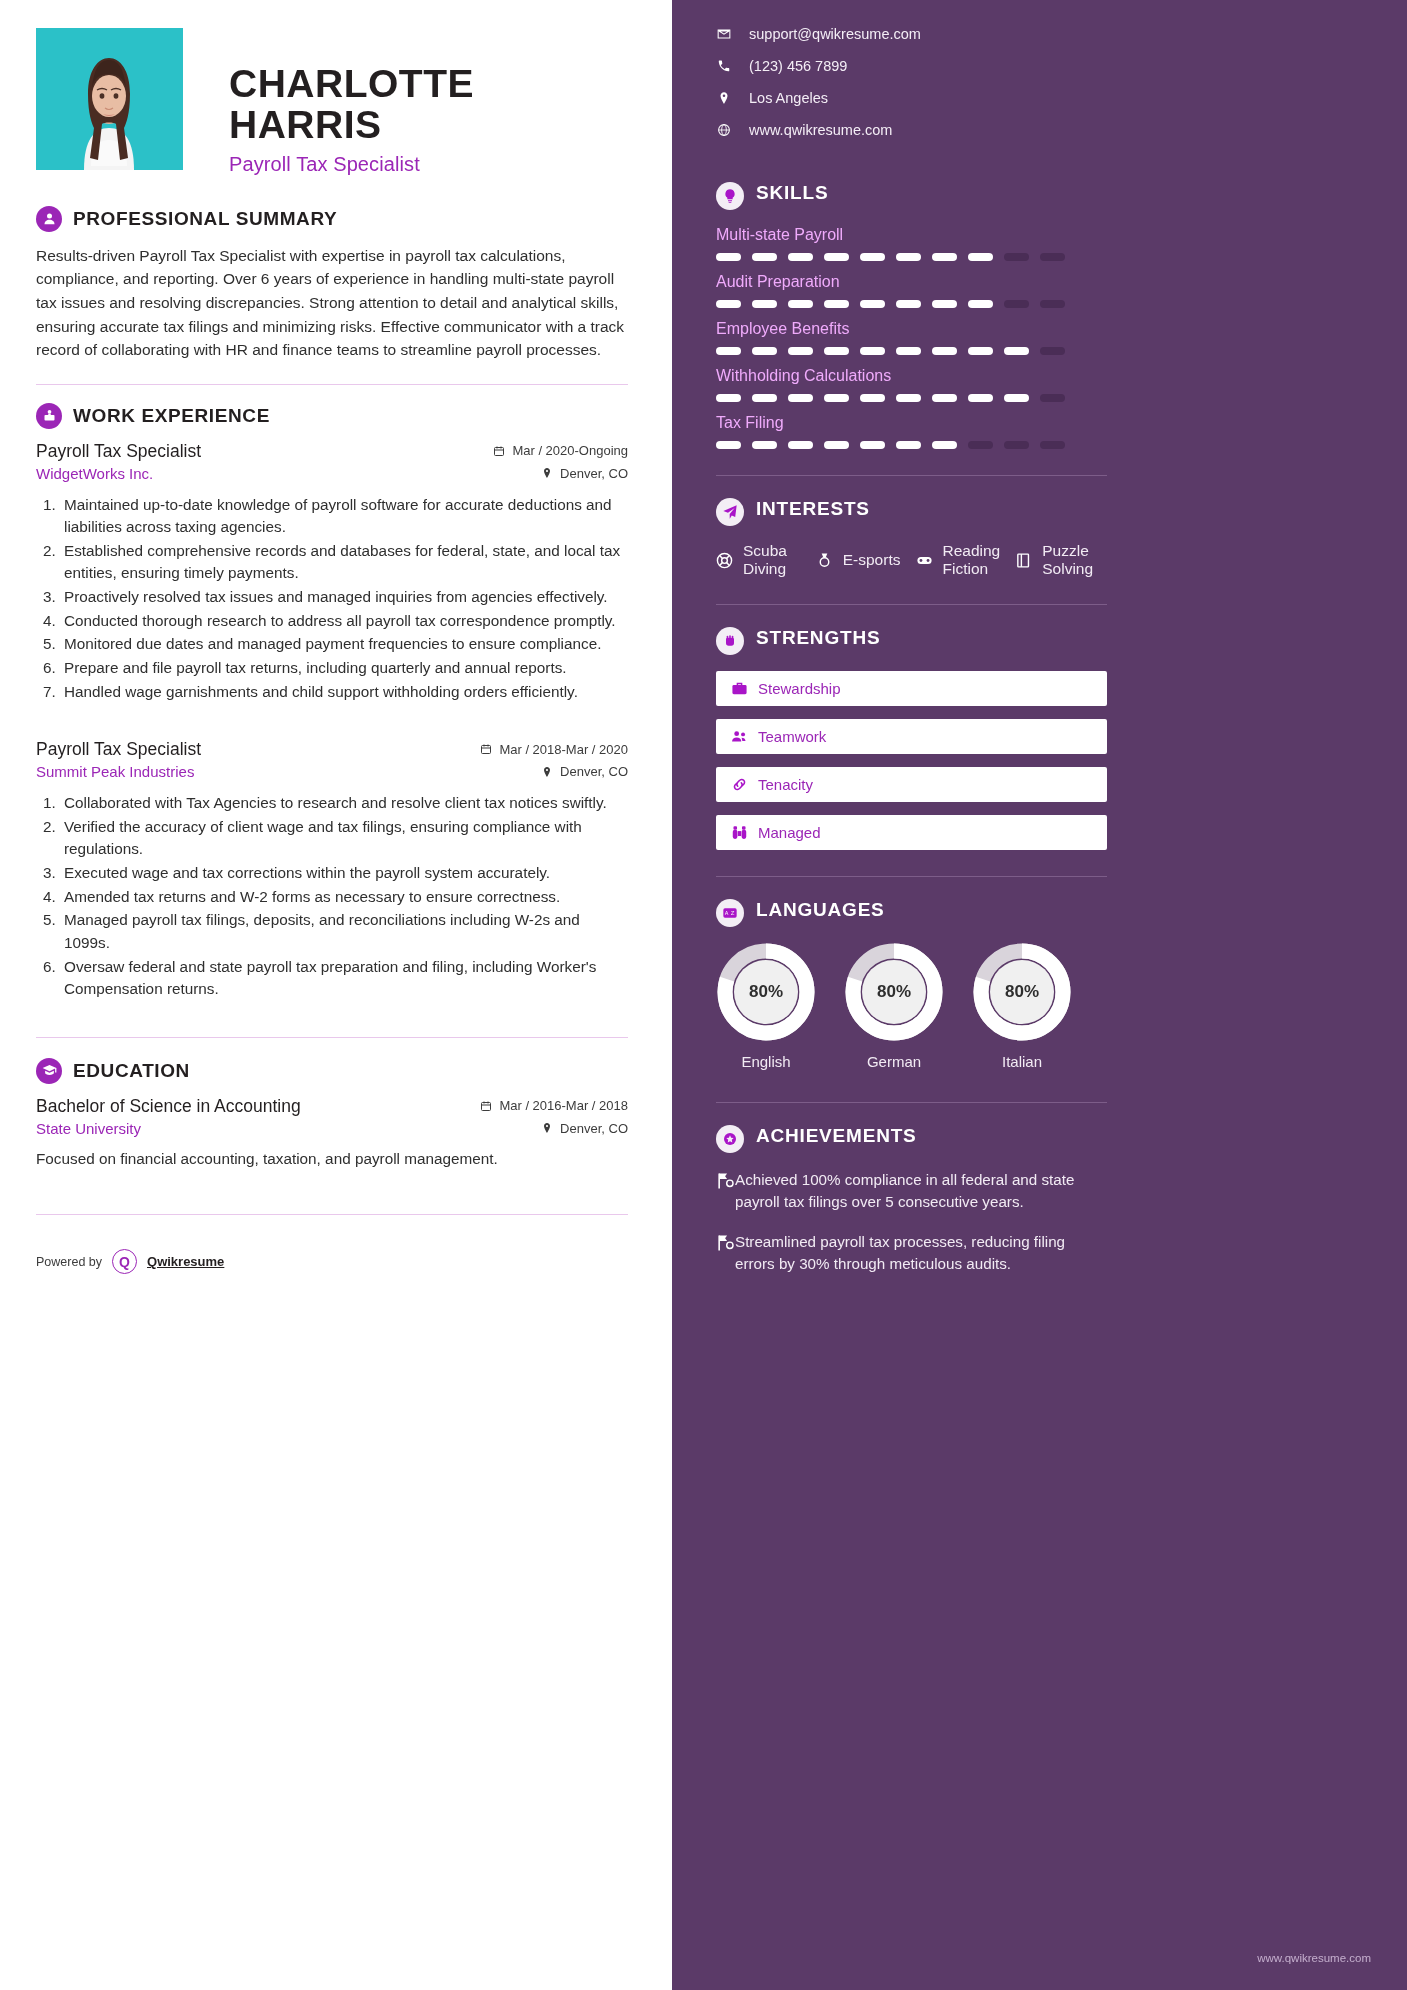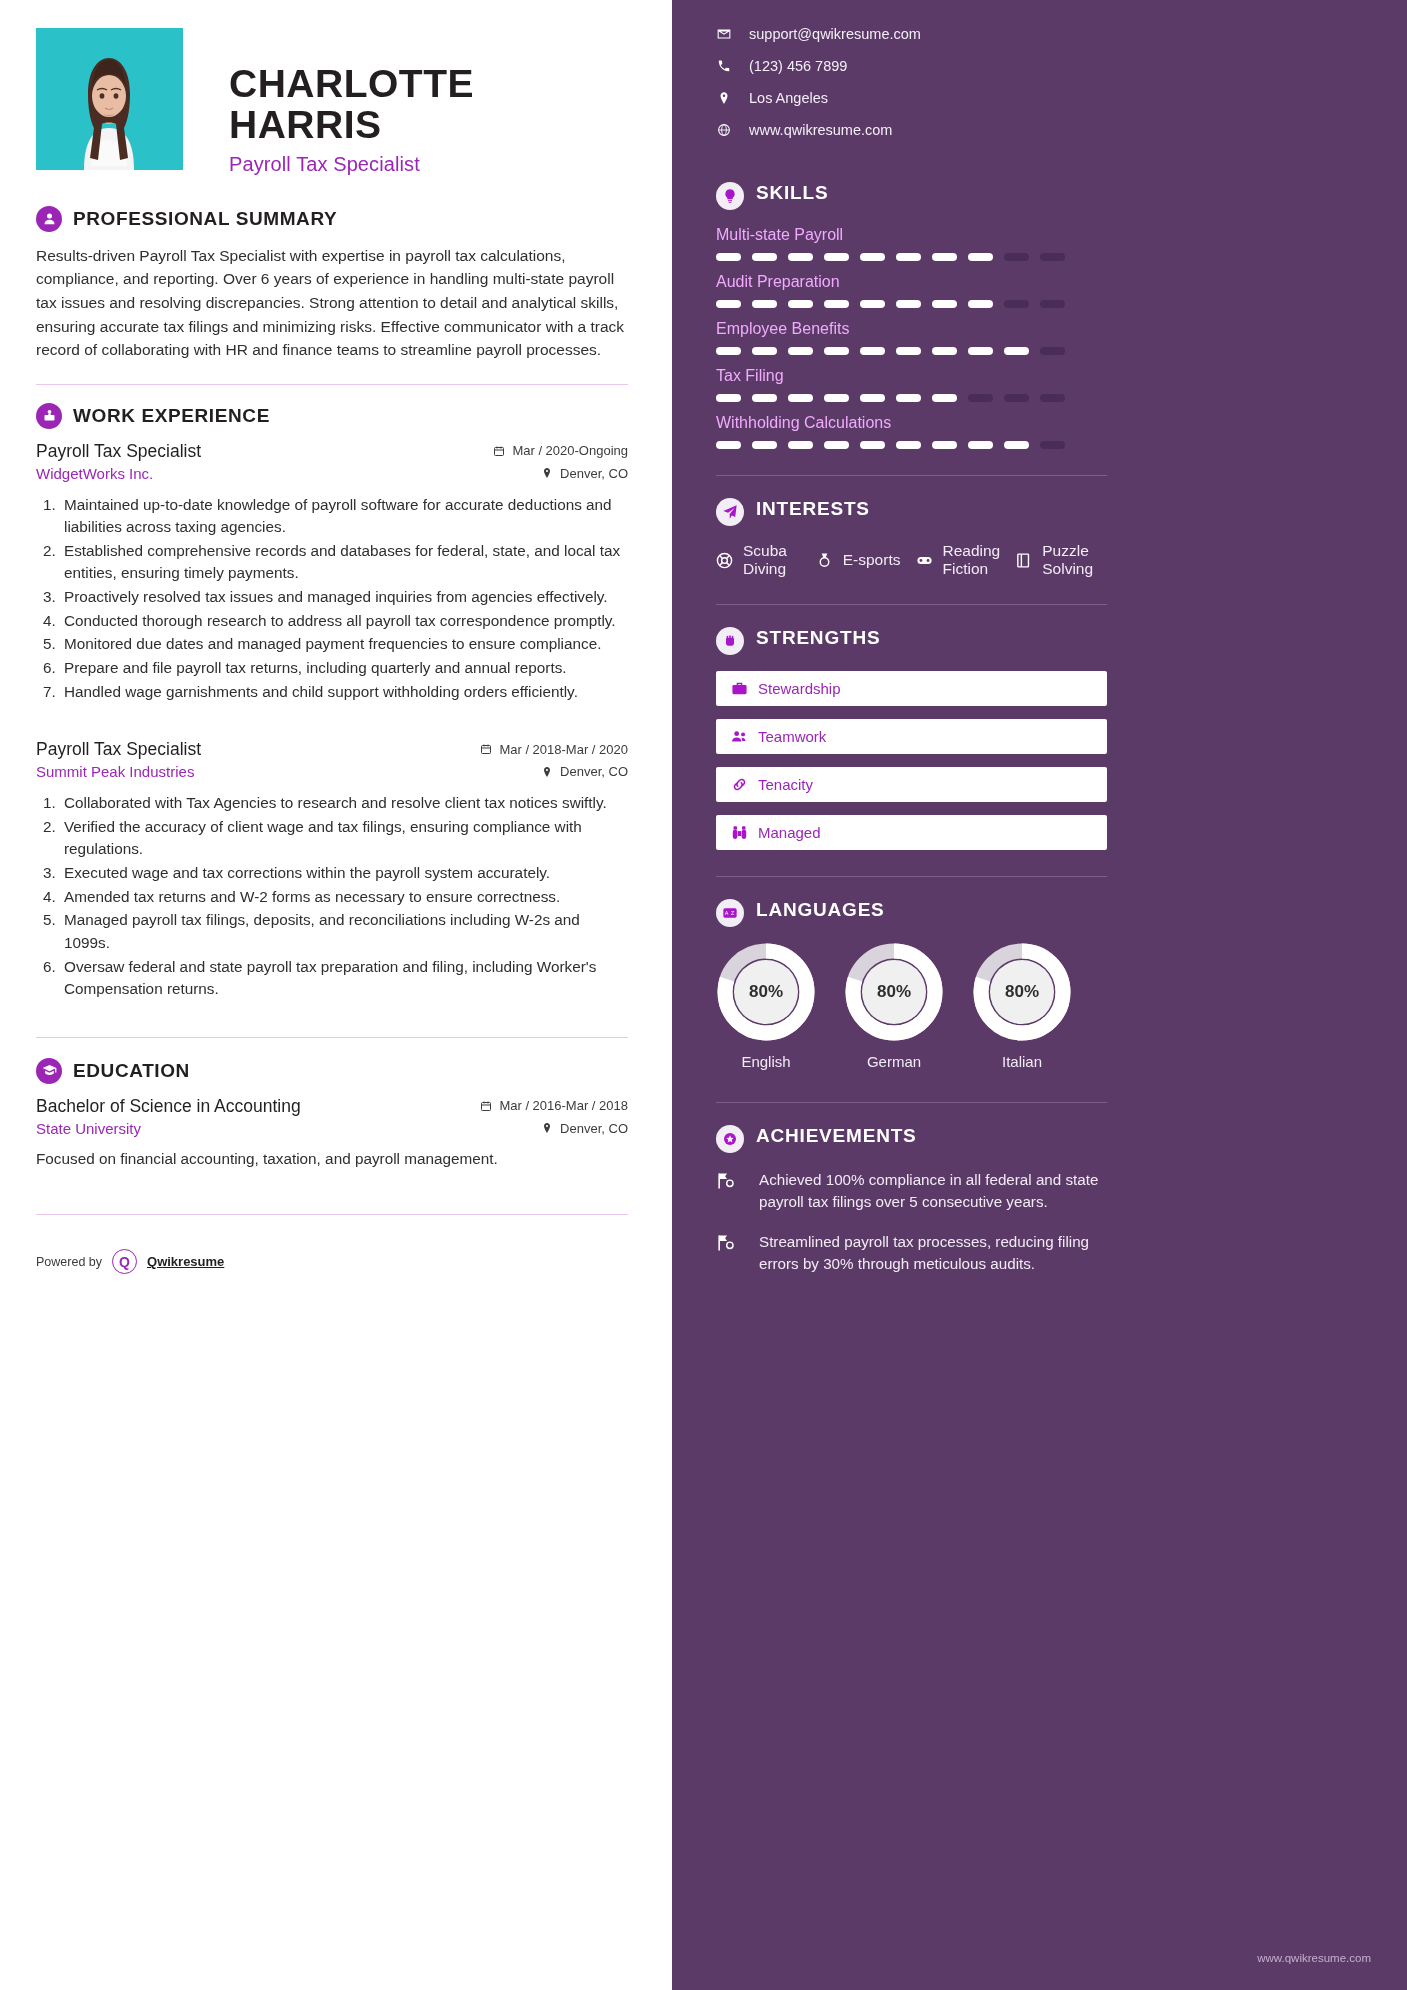--- a/index.html
+++ b/index.html
@@ -238,21 +238,21 @@
     margin: 0 auto;
   }
   .ring svg { transform: rotate(-90deg); display:block; }
   .ring-label {
     position: absolute; inset: 0;
     display: flex; align-items: center; justify-content: center;
     font-size: 17px; font-weight: bold; color: #2f2f2f;
   }
   .lang-name { font-size: 15px; color: #f2ebf4; margin-top: 12px; }
 
-  .ach { display: flex; gap: 24px; margin-bottom: 18px; }
+  .ach { display: flex; gap: 0; margin-bottom: 18px; }
   .ach svg { width: 19px; height: 19px; fill: #ffffff; flex: 0 0 auto; margin-top: 2px; }
   .ach-text { font-size: 15.2px; line-height: 1.45; color: #f2ebf4; }
 
   .sb-foot {
     position: absolute;
     bottom: 26px;
     right: 36px;
     font-size: 11.5px;
     color: #c4aecd;
   }
@@ -515,46 +515,46 @@
             <span class="dash on"></span>
             <span class="dash on"></span>
             <span class="dash on"></span>
             <span class="dash on"></span>
             <span class="dash on"></span>
             <span class="dash on"></span>
             <span class="dash"></span>
           </div>
       </div>
       <div class="skill">
+        <div class="skill-name">Withholding Calculations</div>
+        <div class="dashes">
+            <span class="dash on"></span>
+            <span class="dash on"></span>
+            <span class="dash on"></span>
+            <span class="dash on"></span>
+            <span class="dash on"></span>
+            <span class="dash on"></span>
+            <span class="dash on"></span>
+            <span class="dash on"></span>
+            <span class="dash on"></span>
+            <span class="dash"></span>
+          </div>
+      </div>
+      <div class="skill">
         <div class="skill-name">Tax Filing</div>
         <div class="dashes">
             <span class="dash on"></span>
             <span class="dash on"></span>
             <span class="dash on"></span>
             <span class="dash on"></span>
             <span class="dash on"></span>
             <span class="dash on"></span>
             <span class="dash on"></span>
             <span class="dash"></span>
             <span class="dash"></span>
-            <span class="dash"></span>
-          </div>
-      </div>
-      <div class="skill">
-        <div class="skill-name">Withholding Calculations</div>
-        <div class="dashes">
-            <span class="dash on"></span>
-            <span class="dash on"></span>
-            <span class="dash on"></span>
-            <span class="dash on"></span>
-            <span class="dash on"></span>
-            <span class="dash on"></span>
-            <span class="dash on"></span>
-            <span class="dash on"></span>
-            <span class="dash on"></span>
             <span class="dash"></span>
           </div>
       </div>
     </div>
 
     <div class="sb-div"></div>
 
     <div class="s-head">
       <span class="s-bubble">
         <svg viewBox="0 0 24 24">

